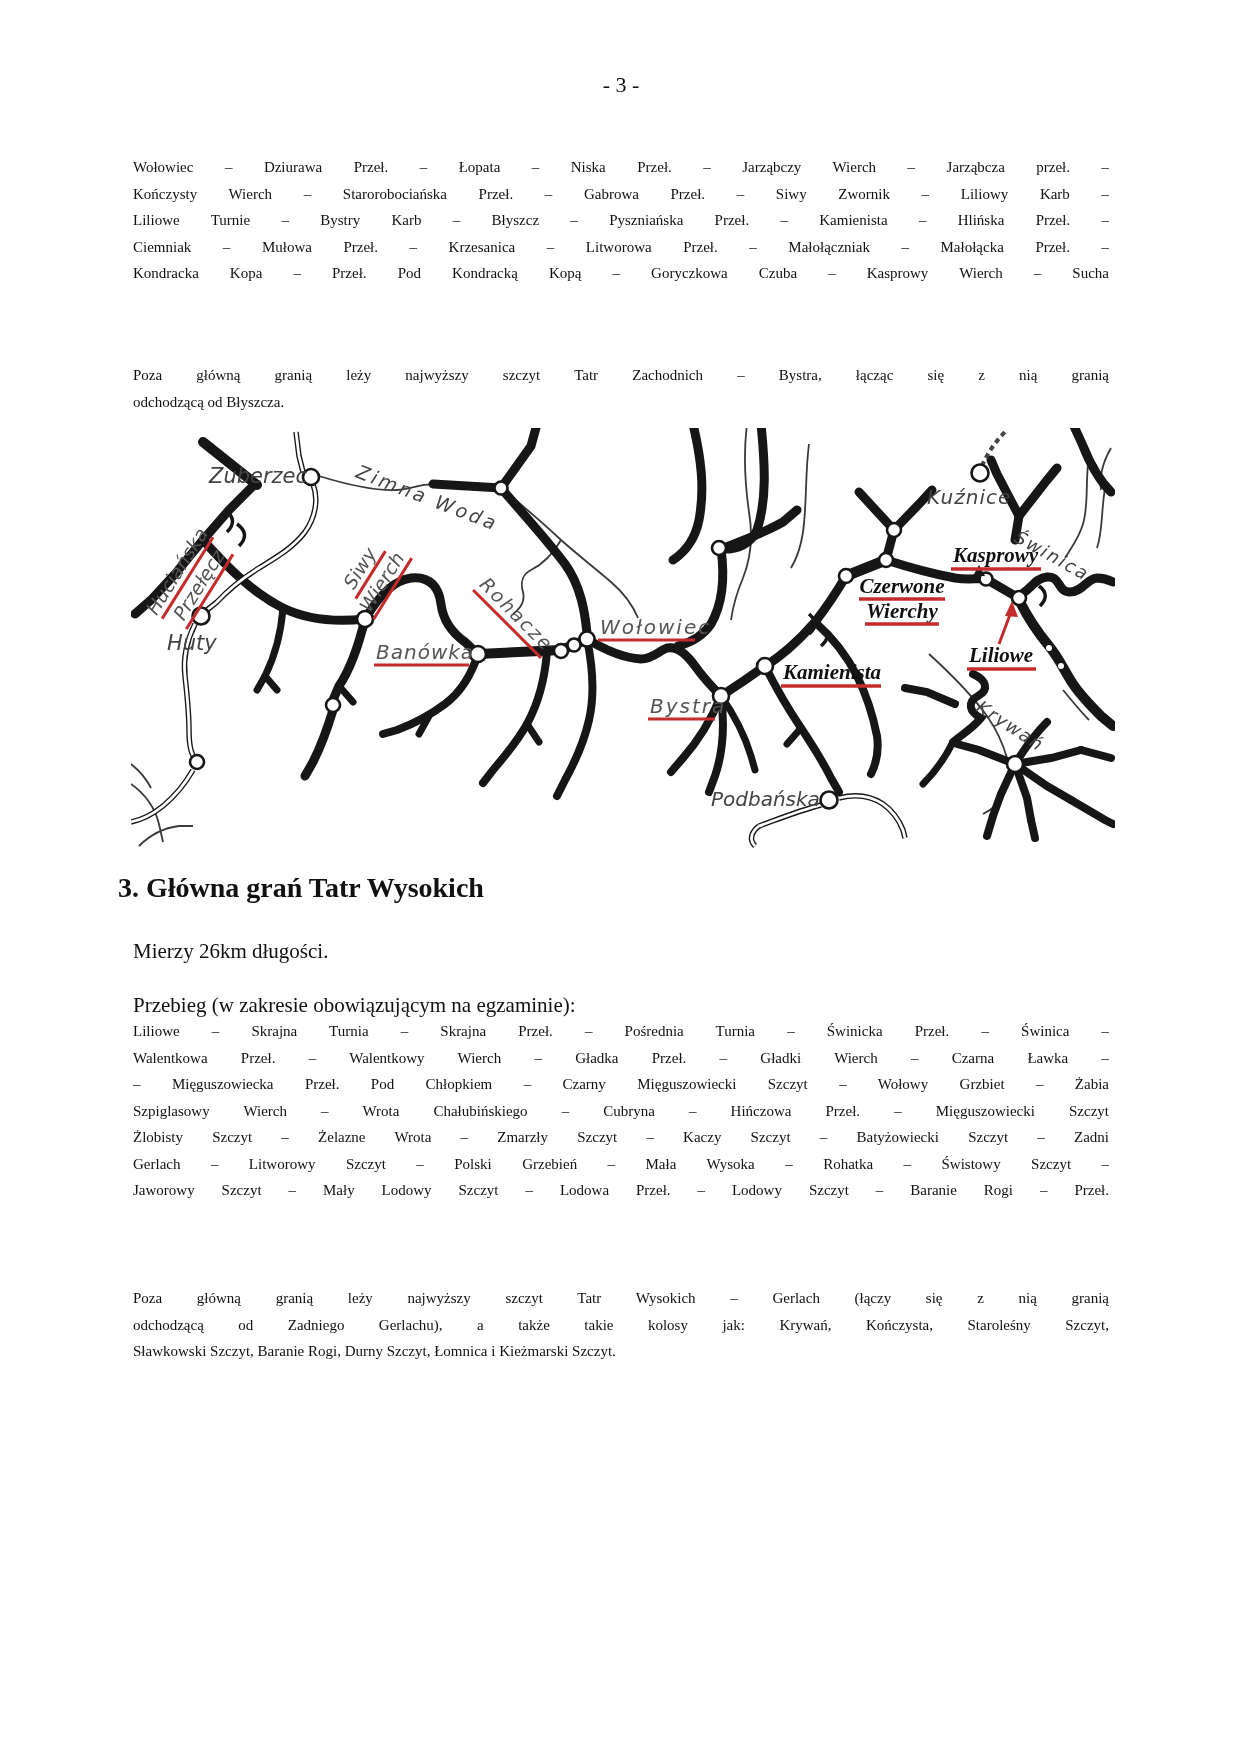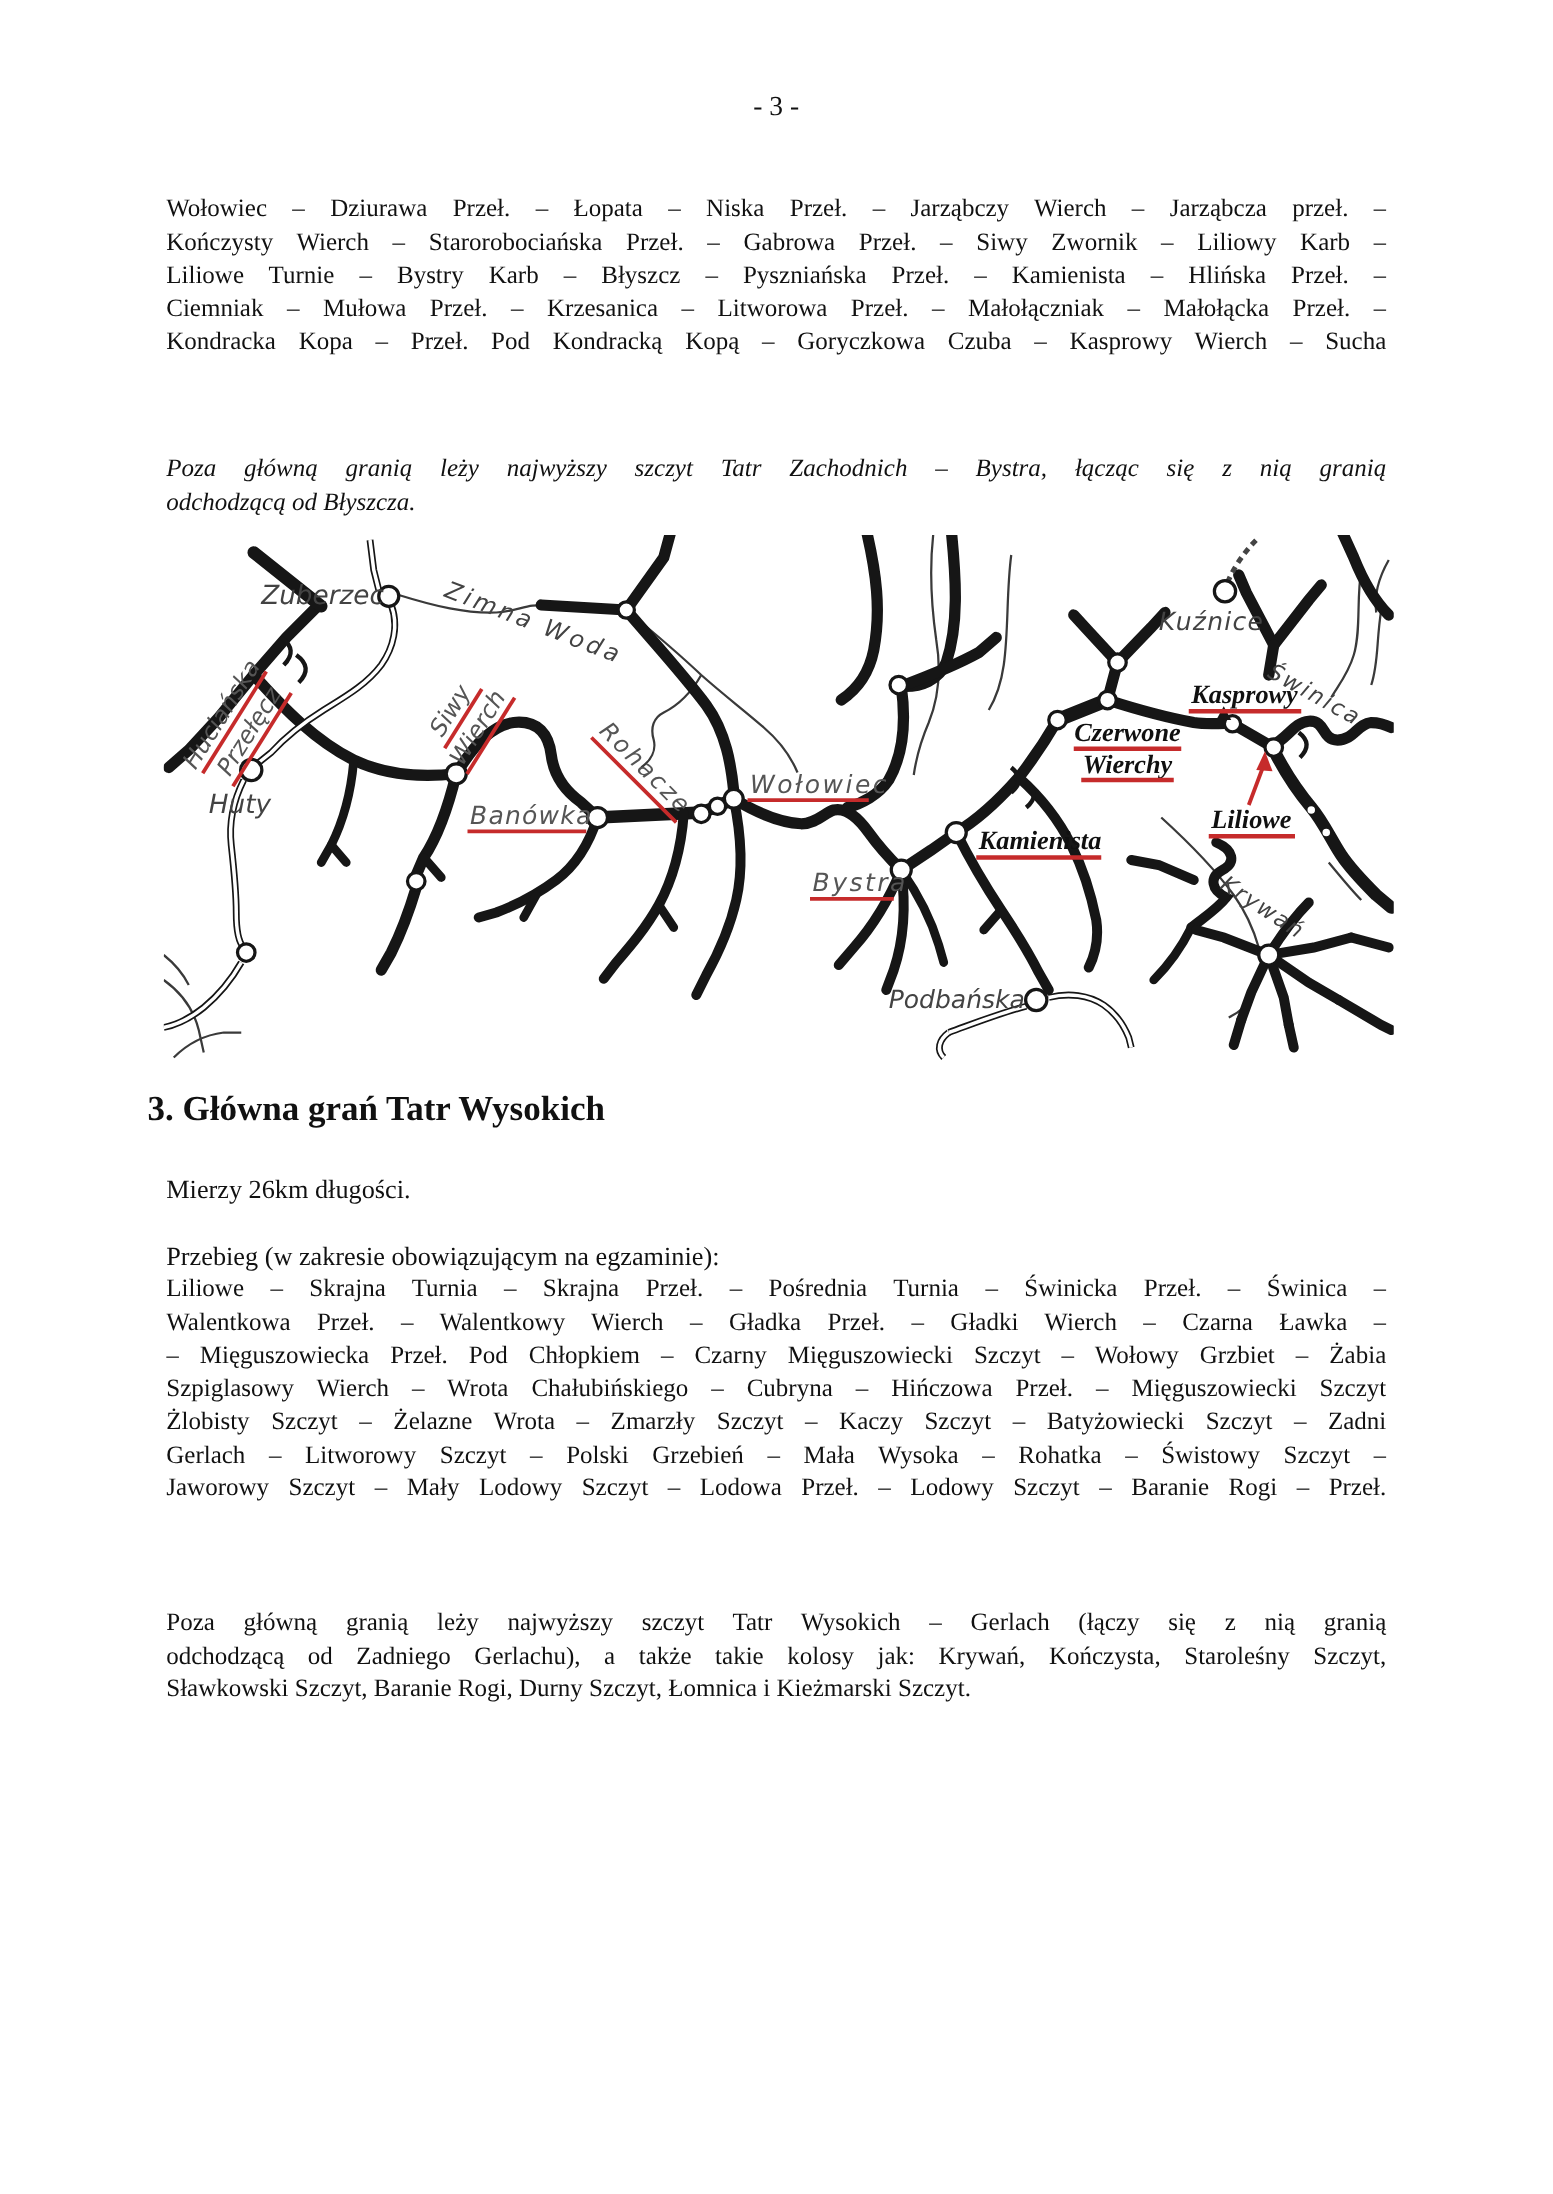--- a/index.html
+++ b/index.html
@@ -8,21 +8,21 @@
     width:1242px;height:1755px;
     background:#ffffff;
     font-family:"Liberation Serif", serif;
     color:#111;
     overflow:hidden;
   }
   .pageno{
     position:absolute;left:133px;width:976px;top:72px;
     text-align:center;font-size:22px;
   }
-  .textblock{position:absolute;left:133px;width:976px;font-size:20px;line-height:26.5px;}
+  .textblock{position:absolute;left:133px;width:976px;font-size:15px;line-height:26.5px;}
   .jline{text-align:justify;text-align-last:justify;height:26.5px;overflow:hidden;}
   .jline.jlast{text-align-last:left;}
   .heading{position:absolute;left:118px;width:976px;top:872px;font-size:28px;font-weight:bold;}
   .plainline{position:absolute;left:133px;width:976px;font-size:21px;line-height:26.5px;}
   .mapwrap{position:absolute;left:131px;top:428px;width:984px;height:422px;}
   svg text{font-family:"DejaVu Sans", sans-serif;}
   .mlabel{font-style:italic;fill:#434343;}
   .mlabel2{font-style:italic;fill:#555;}
   .mbold{font-family:"Liberation Serif", serif;font-weight:bold;font-style:italic;fill:#101010;}
 </style>
@@ -34,21 +34,21 @@
   <div class="pageno">- 3 -</div>
 
   <div class="textblock" style="top:154px;">
       <div class="jline">Wołowiec – Dziurawa Przeł. – Łopata – Niska Przeł. – Jarząbczy Wierch – Jarząbcza przeł. –</div>
       <div class="jline">Kończysty Wierch – Starorobociańska Przeł. – Gabrowa Przeł. – Siwy Zwornik – Liliowy Karb –</div>
       <div class="jline">Liliowe Turnie – Bystry Karb – Błyszcz – Pyszniańska Przeł. – Kamienista – Hlińska Przeł. –</div>
       <div class="jline">Ciemniak – Mułowa Przeł. – Krzesanica – Litworowa Przeł. – Małołączniak – Małołącka Przeł. –</div>
       <div class="jline">Kondracka Kopa – Przeł. Pod Kondracką Kopą – Goryczkowa Czuba – Kasprowy Wierch – Sucha</div>
     </div>
 
-  <div class="textblock" style="top:362px;font-style:italic;">
+  <div class="textblock" style="top:362px;">
       <div class="jline">Poza główną granią leży najwyższy szczyt Tatr Zachodnich – Bystra, łącząc się z nią granią</div>
       <div class="jline jlast">odchodzącą od Błyszcza.</div>
     </div>
 
   <div class="mapwrap">
     <svg width="984" height="422" viewBox="-2 0 984 422">
 
       <g stroke="#3a3a3a" stroke-width="1.8" fill="none">
         <path d="M 186,48 C 215,57 240,63 264,62 C 282,61 290,54 304,57 C 330,62 348,55 368,60"></path>
         <path d="M 368,60 C 390,78 410,95 428,112 C 446,128 462,140 478,154 C 492,166 500,178 505,190"></path>

